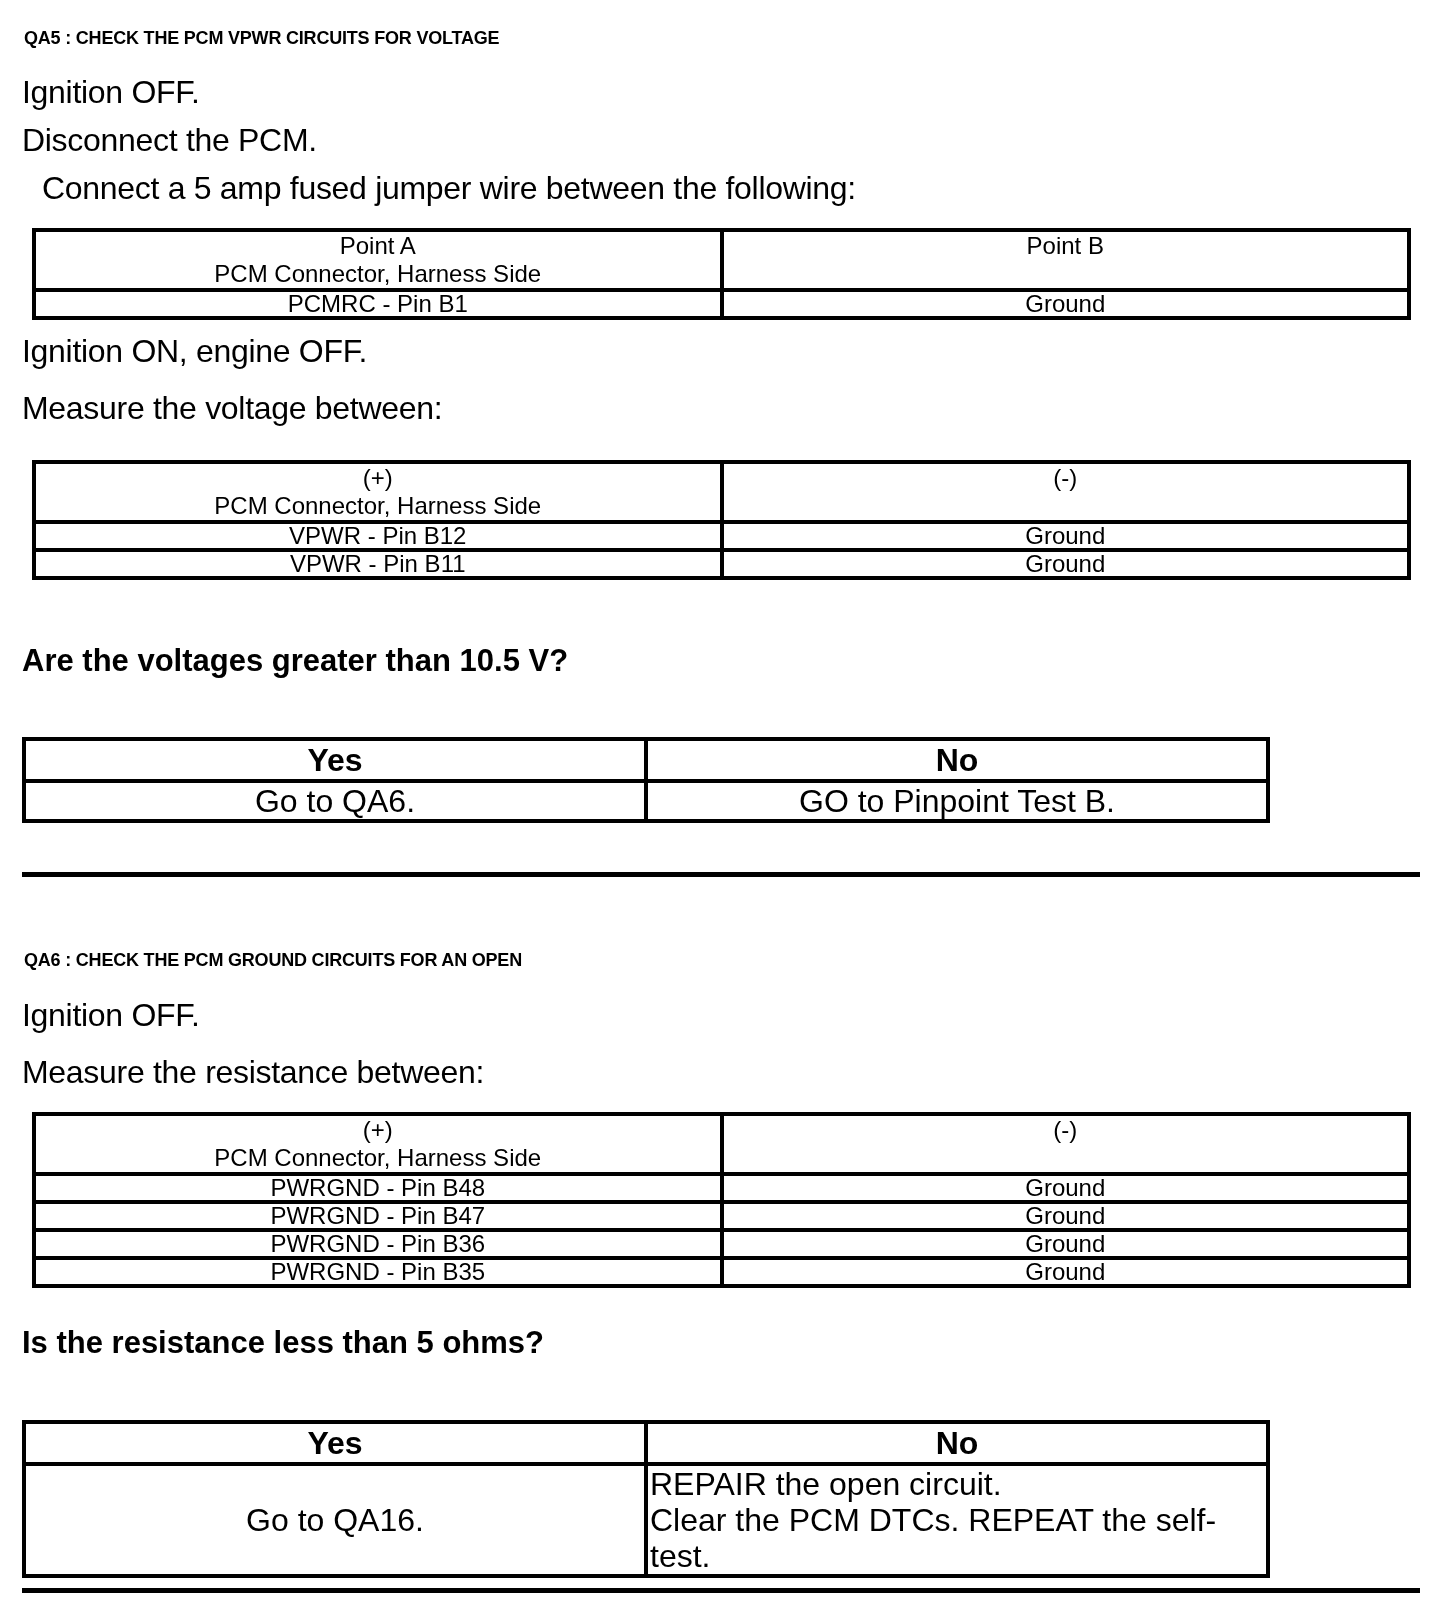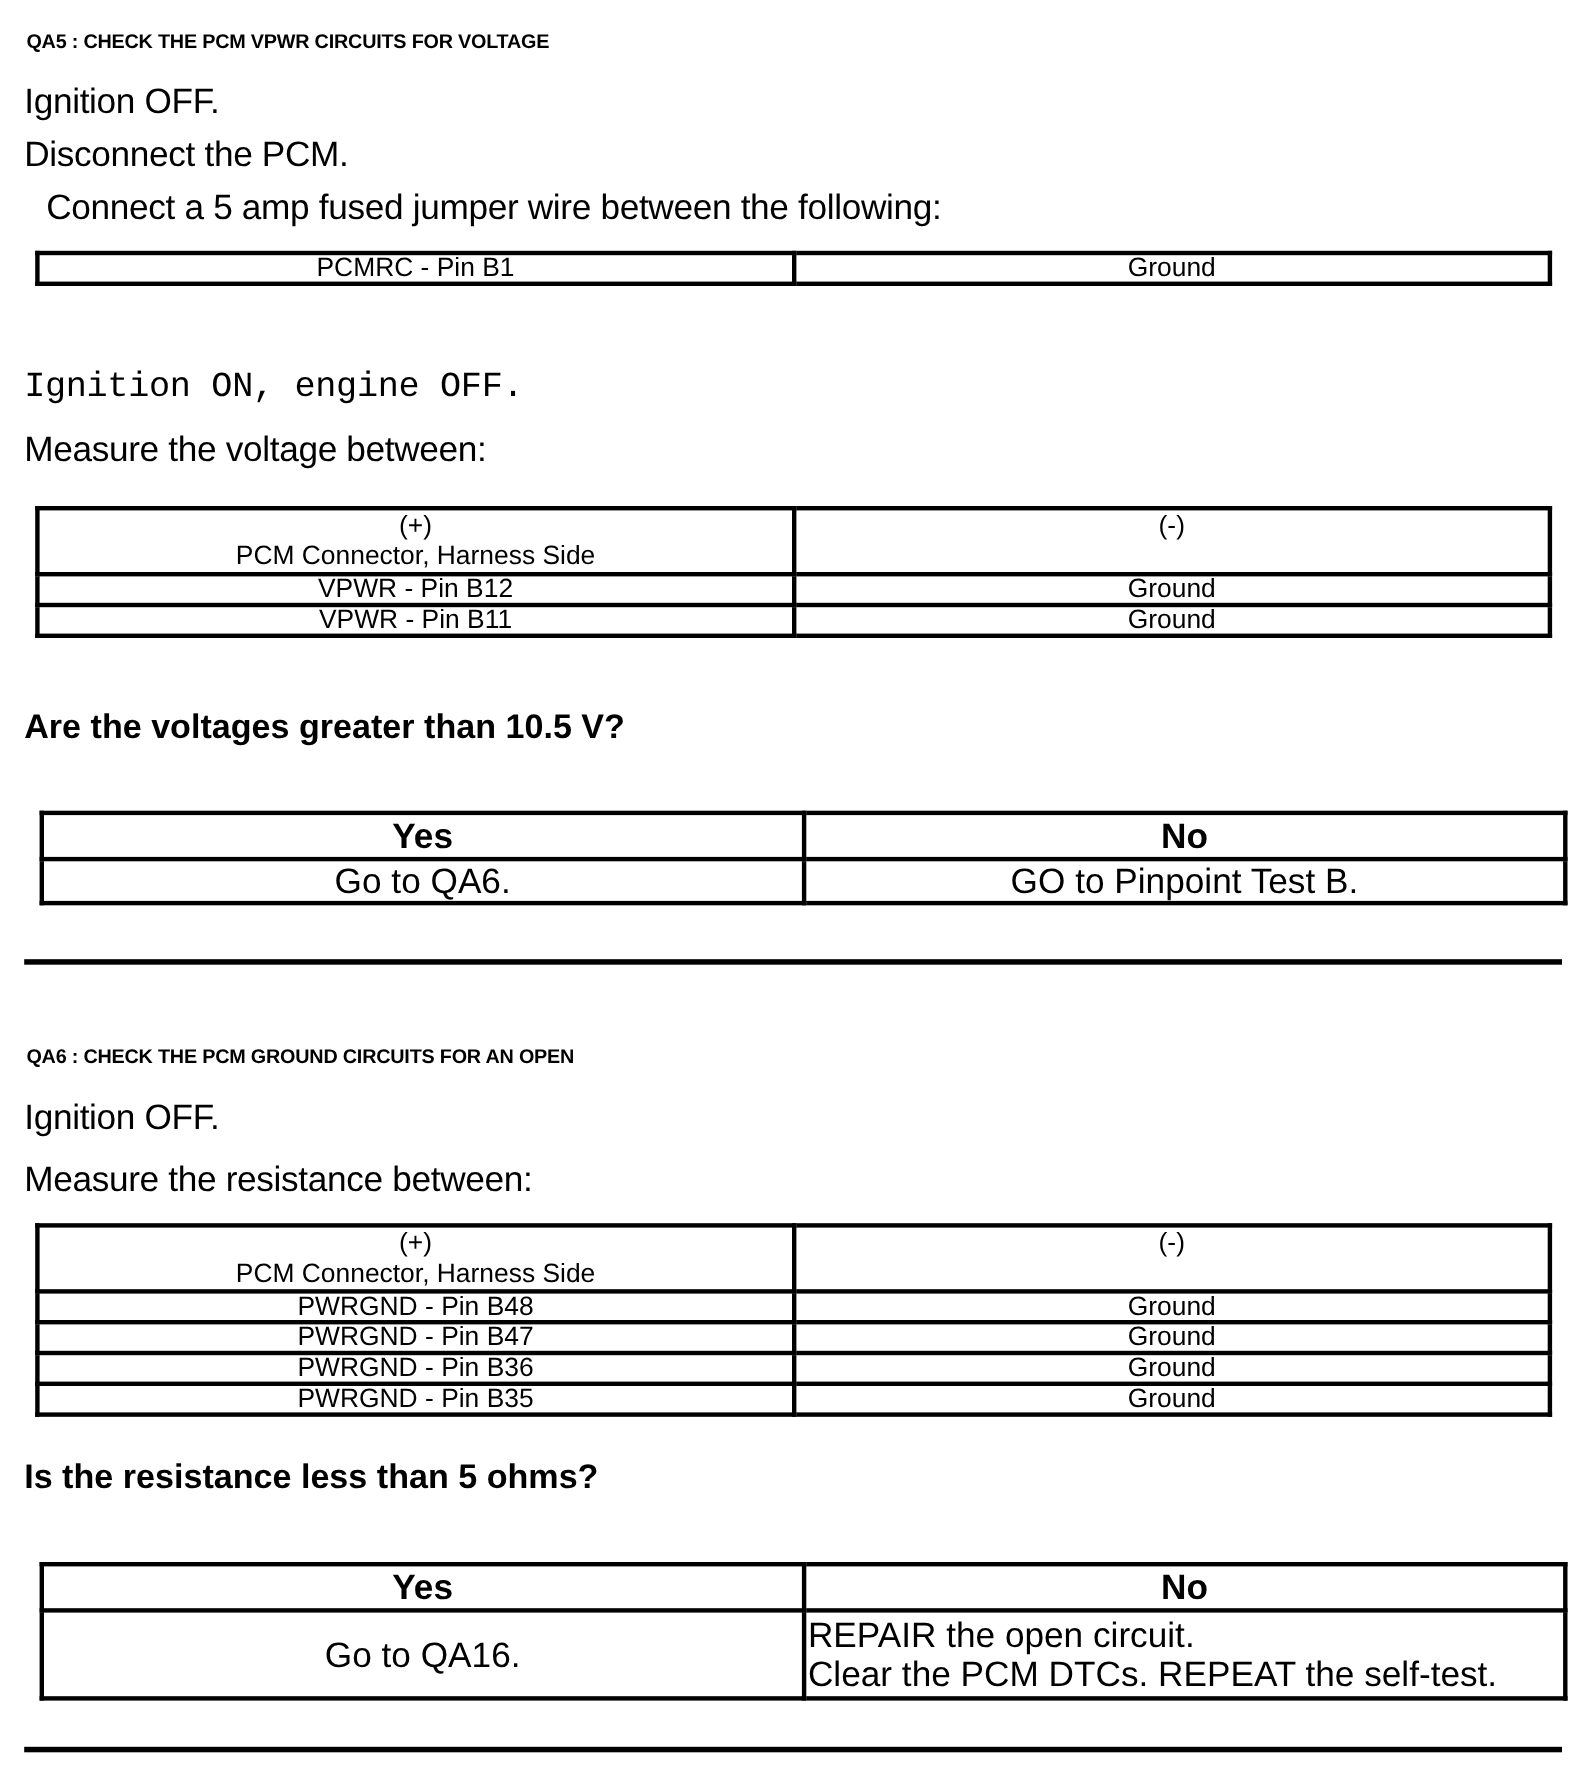--- a/index.html
+++ b/index.html
@@ -4,45 +4,54 @@
 <style>
   html, body { margin: 0; padding: 0; background: #ffffff; }
   body { width: 1440px; height: 1616px; position: relative; font-family: "Liberation Sans", sans-serif; color: #000; overflow: hidden; }
   .abs { position: absolute; }
   .heading { font-weight: bold; font-size: 18px; left: 24px; letter-spacing: -0.2px; }
   .step { font-size: 32px; left: 22px; letter-spacing: -0.3px; }
   .question { font-weight: bold; font-size: 31px; left: 22px; }
   table.pin { position: absolute; left: 32px; width: 1379px; border-collapse: collapse; table-layout: fixed; }
   table.pin td { border: 4px solid #000; text-align: center; font-size: 24px; padding: 0; line-height: 28px; vertical-align: top; }
   table.pin td.cell { vertical-align: middle; height: 24px; line-height: 24px; }
-  table.yn { position: absolute; left: 36px; width: 1389px; border-collapse: collapse; table-layout: fixed; }
+  table.yn { position: absolute; left: 22px; width: 1248px; border-collapse: collapse; table-layout: fixed; }
   table.yn td { border: 4px solid #000; text-align: center; font-size: 32px; padding: 0; }
   table.yn td.hdr { font-weight: bold; height: 38px; line-height: 38px; }
   table.yn td.val { height: 36px; line-height: 36px; }
   table.yn td.left-al { text-align: left; line-height: 36px; padding-left: 2px; }
   .rule { position: absolute; left: 22px; width: 1398px; height: 5px; background: #000; }
 </style>
 </head>
 <body>
 
 <div class="abs heading" style="top:28px;">QA5 : CHECK THE PCM VPWR CIRCUITS FOR VOLTAGE</div>
 <div class="abs step" style="top:74px;">Ignition OFF.</div>
 <div class="abs step" style="top:122px;">Disconnect the PCM.</div>
 <div class="abs step" style="top:170px;margin-left:20px;">Connect a 5 amp fused jumper wire between the following:</div>
 
 <table class="pin" style="top:228px;">
   <tbody>
+      <tr style="height:60px;">
+    <td>
+      <div>Point A</div>
+      <div>PCM Connector, Harness Side</div>
+    </td>
+    <td>
+      <div>Point B</div>
+    </td>
+  </tr>
   <tr>
     <td class="cell">PCMRC - Pin B1</td>
     <td class="cell">Ground</td>
   </tr>
 </tbody>
   </table>
 
-<div class="abs step" style="top:333px;font-family:Liberation Mono, monospace;">Ignition ON, engine OFF.</div>
+<div class="abs step" style="top:333px;">Ignition ON, engine OFF.</div>
 <div class="abs step" style="top:390px;">Measure the voltage between:</div>
 
 <table class="pin" style="top:460px;">
   <tbody>
       <tr style="height:60px;">
     <td>
       <div>(+)</div>
       <div>PCM Connector, Harness Side</div>
     </td>
     <td>

